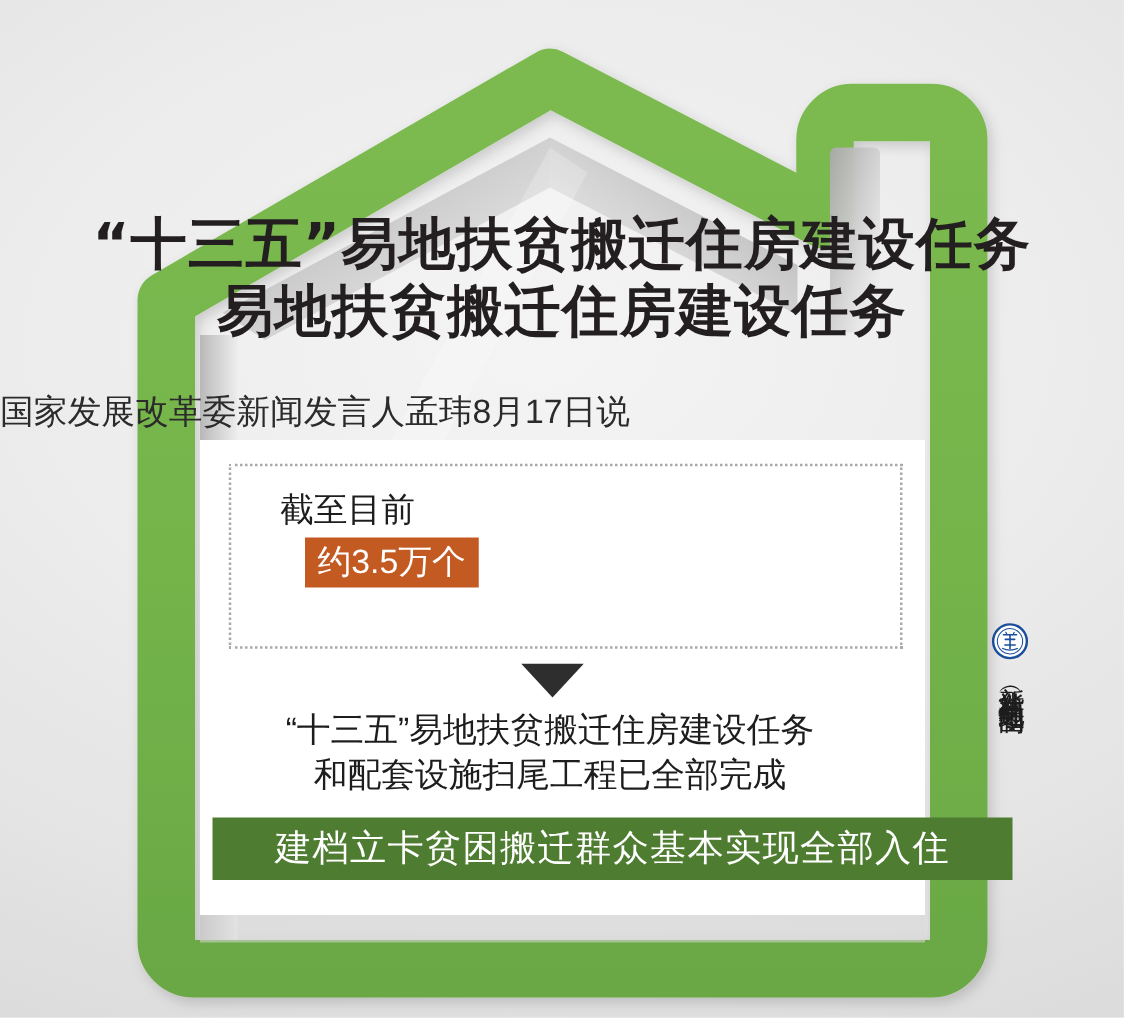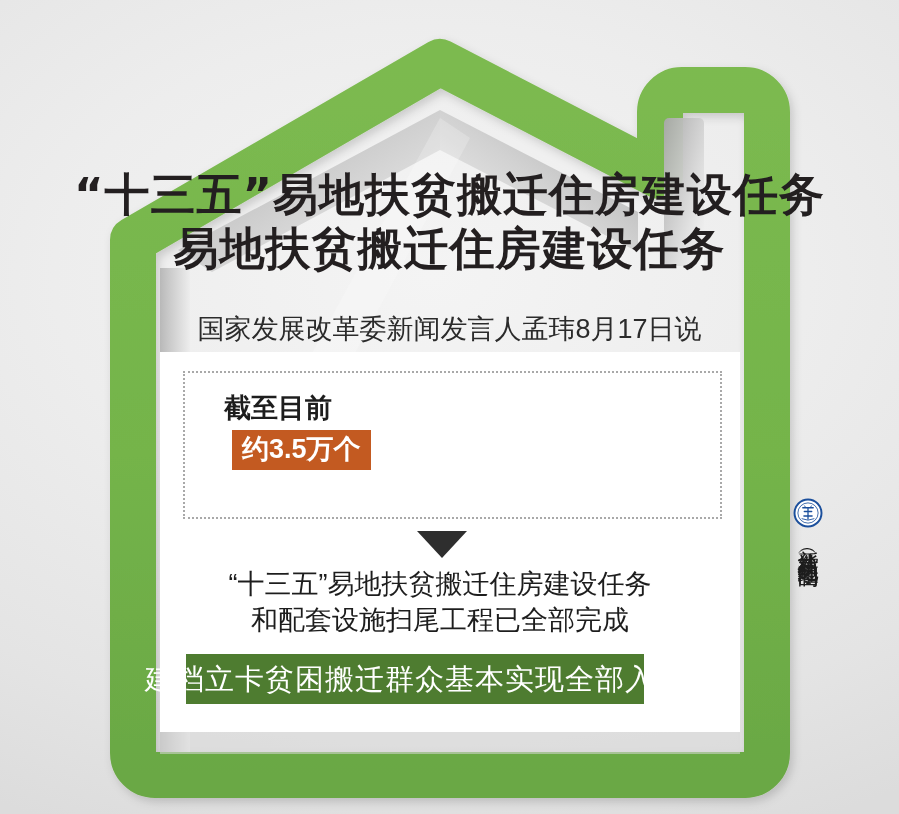--- a/index.html
+++ b/index.html
@@ -49,21 +49,20 @@
     letter-spacing: 1px;
     color: #231f20;
     white-space: nowrap;
   }
 
   .subtitle {
     position: absolute;
     left: 0;
     top: 312px;
     width: 899px;
-    text-align: center;
     font-size: 27px;
     line-height: 34px;
     color: #2b2b2b;
     white-space: nowrap;
     z-index: 6;
   }
 
   
   .stats-panel {
     position: absolute;
@@ -78,29 +77,28 @@
   .stats-inner {
     padding: 14px 0 0 39px;
   }
   .stat-row {
     display: flex;
     align-items: center;
     height: 42px;
     font-size: 27px;
     color: #1d1d1d;
     white-space: nowrap;
-    font-weight: bold;
   }
   .stat-label { display: inline-block; }
   .stat-hl {
     display: inline-block;
     background: #c35a21;
     color: #ffffff;
     padding: 2px 10px 4px 10px;
-    margin-left: 8px;
+    margin-left: 20px;
     line-height: 34px;
     font-size: 27px;
   }
 
   
   .arrow-down {
     position: absolute;
     left: 417px;
     top: 531px;
     width: 0; height: 0;
@@ -122,23 +120,23 @@
   .conclusion-line {
     font-size: 27px;
     line-height: 36px;
     color: #1d1d1d;
     white-space: nowrap;
   }
 
   
   .green-banner {
     position: absolute;
-    left: 186px;
+    left: 170px;
     top: 654px;
-    width: 458px;
+    width: 640px;
     height: 50px;
     background: #4e7c30;
     display: flex;
     align-items: center;
     justify-content: center;
     z-index: 6;
   }
   .green-banner-text {
     font-size: 29px;
     line-height: 34px;

